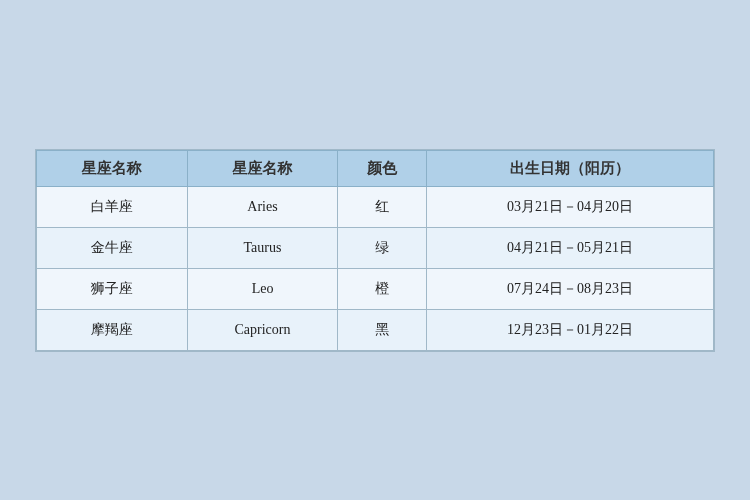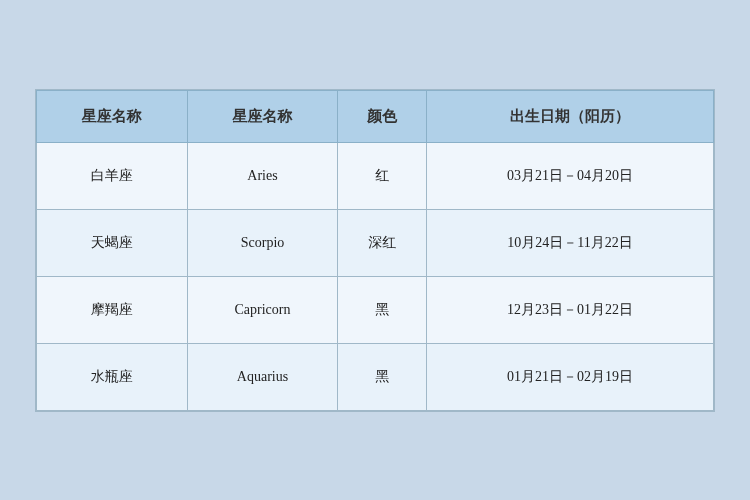--- a/index.html
+++ b/index.html
@@ -26,28 +26,28 @@
 
     table {
       width: 100%;
       border-collapse: collapse;
     }
 
     th {
       background-color: #b0d0e8;
       color: #333;
       font-weight: bold;
-      padding: 16px 6px;
+      padding: 8px 6px;
       border: 1px solid #8ab0c8;
       text-align: center;
       font-size: 15px;
     }
 
     td {
-      padding: 24px 6px;
+      padding: 11px 6px;
       border: 1px solid #a0b8c8;
       text-align: center;
       font-size: 14px;
       color: #222;
       background-color: #f0f6fc;
     }
 
     tr:nth-child(even) td {
       background-color: #e8f2fa;
     }
@@ -66,32 +66,32 @@
       </tr>
     </thead>
     <tbody id="table-body">
     <tr>
           <td>白羊座</td>
           <td>Aries</td>
           <td>红</td>
           <td>03月21日－04月20日</td>
         </tr>
         <tr>
-          <td>天蝎座</td>
-          <td>Scorpio</td>
-          <td>深红</td>
-          <td>10月24日－11月22日</td>
+          <td>金牛座</td>
+          <td>Taurus</td>
+          <td>绿</td>
+          <td>04月21日－05月21日</td>
+        </tr>
+        <tr>
+          <td>狮子座</td>
+          <td>Leo</td>
+          <td>橙</td>
+          <td>07月24日－08月23日</td>
         </tr>
         <tr>
           <td>摩羯座</td>
           <td>Capricorn</td>
           <td>黑</td>
           <td>12月23日－01月22日</td>
         </tr>
-        <tr>
-          <td>水瓶座</td>
-          <td>Aquarius</td>
-          <td>黑</td>
-          <td>01月21日－02月19日</td>
-        </tr>
       </tbody>
   </table>
 </div>
 
 </body></html>

